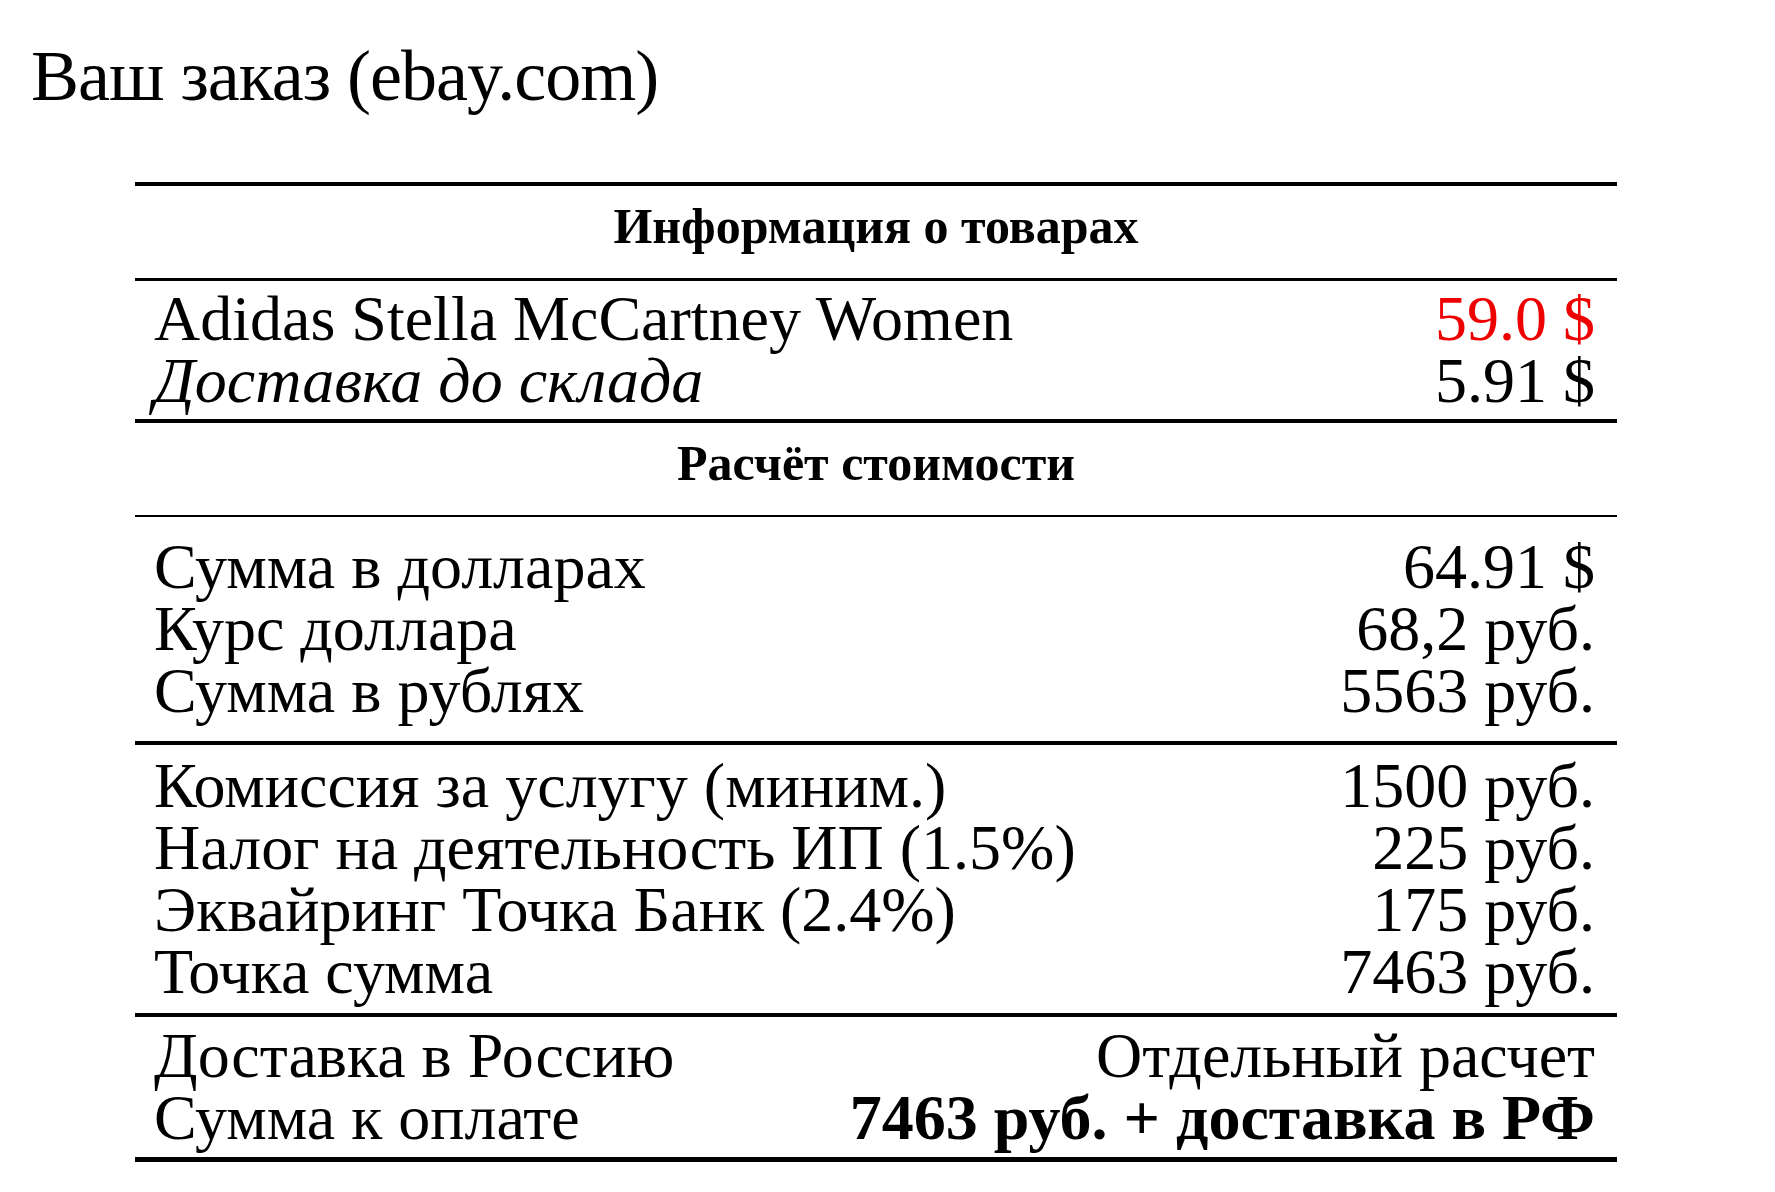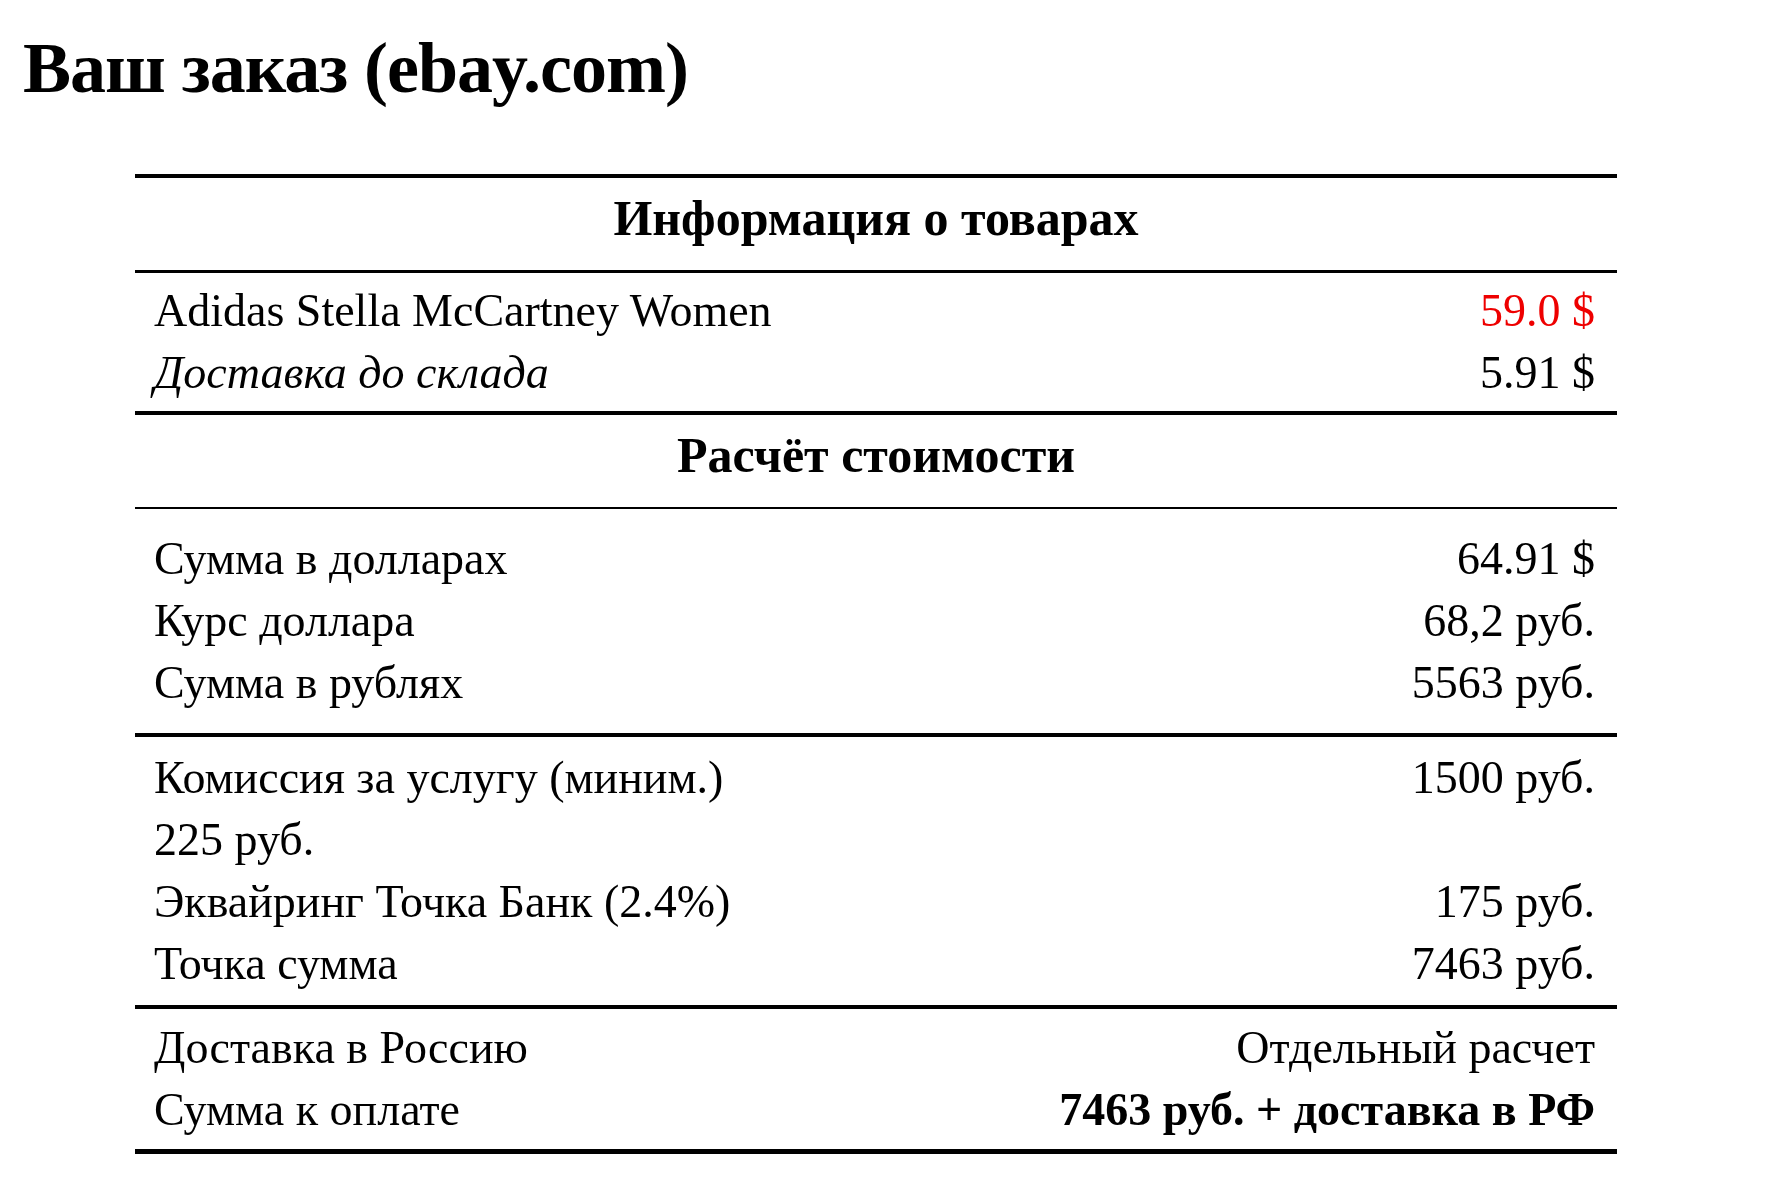--- a/index.html
+++ b/index.html
@@ -10,25 +10,25 @@
   .page {
     position: relative;
     width: 1775px;
     height: 1192px;
     background: #ffffff;
     color: #000000;
     font-family: "Liberation Serif", "DejaVu Serif", serif;
     overflow: hidden;
   }
   .page-title {
-    margin: 0;
+    margin: 8px;
     padding: 26px 0 0 23px;
     font-size: 72px;
     line-height: 84px;
-    font-weight: bold;
+    font-weight: normal;
     letter-spacing: -1px;
   }
   .order-table {
     margin: 64px 0 0 135px;
     width: 1482px;
   }
   .rule {
     height: 4px;
     background: #000000;
   }
@@ -36,21 +36,21 @@
   .rule.bottom { height: 5px; }
   .sect-header {
     height: 92px;
     line-height: 80px;
     font-size: 50px;
     font-weight: bold;
     text-align: center;
     white-space: nowrap;
   }
   .rows {
-    font-size: 46px;
+    font-size: 64px;
   }
   .rows.grp-a { padding: 7px 0; }
   .rows.grp-b { padding: 19px 0; }
   .rows.grp-c { padding: 10px 0; }
   .rows.grp-d { padding: 8px 0; }
   .row {
     display: flex;
     justify-content: space-between;
     align-items: baseline;
     height: 62px;
@@ -112,20 +112,21 @@
     </div>
 
     <div class="rule"></div>
 
     <div class="rows grp-c">
       <div class="row">
         <span class="label">Комиссия за услугу (миним.)</span>
         <span class="value">1500 руб.</span>
       </div>
       <div class="row">
+        <span class="label">Налог на деятельность ИП (1.5%)</span>
         <span class="value">225 руб.</span>
       </div>
       <div class="row">
         <span class="label">Эквайринг Точка Банк (2.4%)</span>
         <span class="value">175 руб.</span>
       </div>
       <div class="row">
         <span class="label">Точка сумма</span>
         <span class="value">7463 руб.</span>
       </div>

